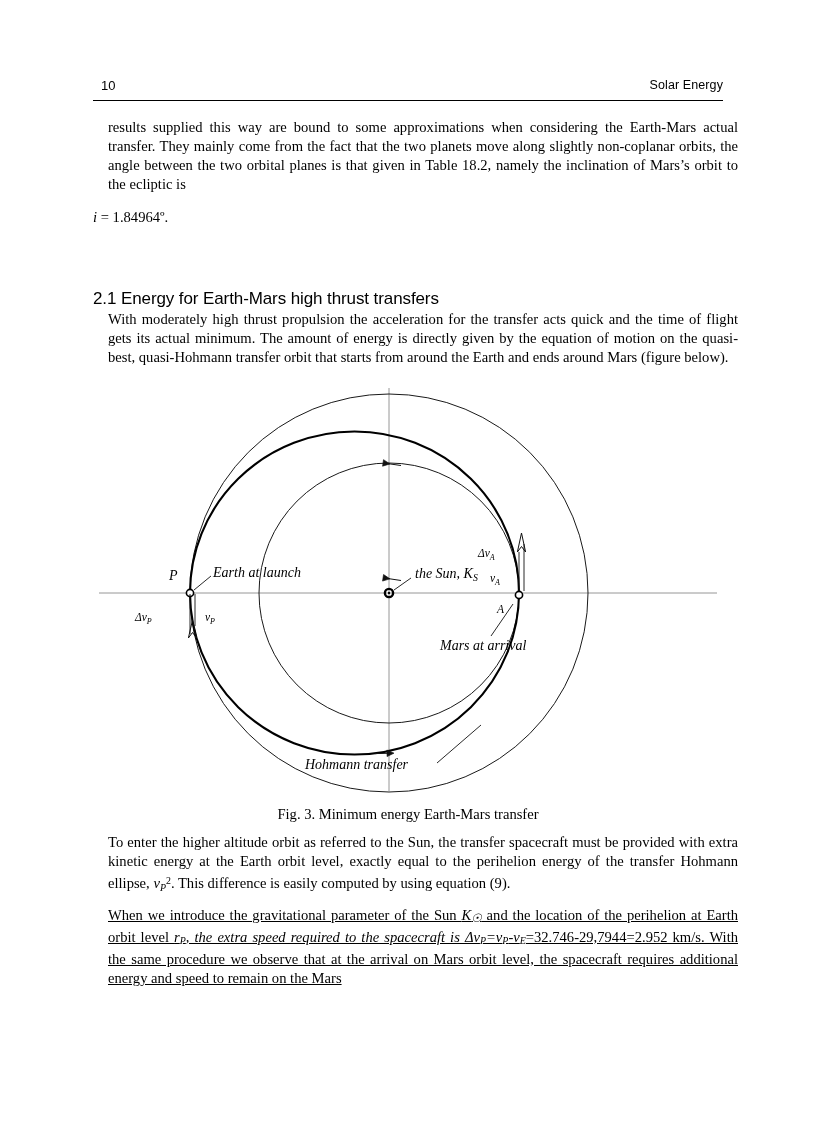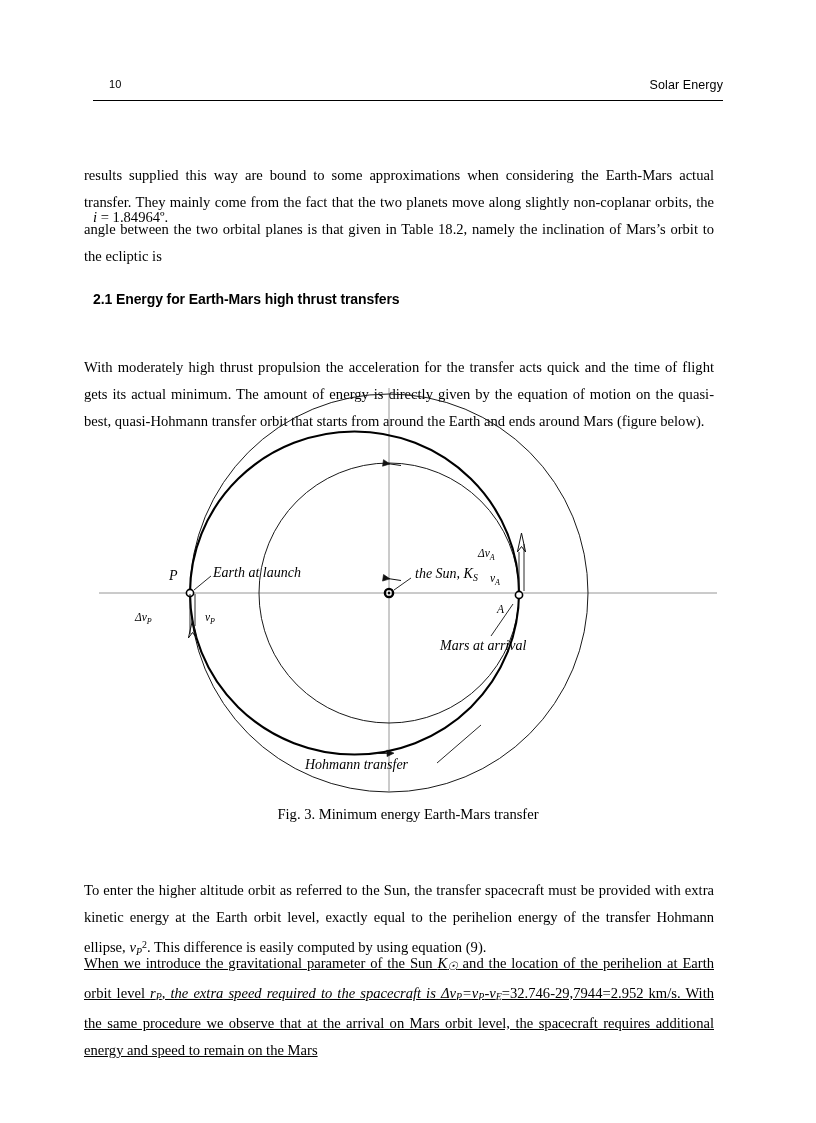--- a/index.html
+++ b/index.html
@@ -26,24 +26,24 @@
   
   .header {
     position: absolute;
     left: 93px;
     top: 78px;
     width: 630px;
     height: 22px;
   }
   .header-page-number {
     position: absolute;
-    left: 16px;
+    left: 8px;
     top: 0;
     font-family: "Liberation Sans", "DejaVu Sans", sans-serif;
-    font-size: 11px;
+    font-size: 13px;
     letter-spacing: 0.1px;
   }
   .header-title {
     position: absolute;
     right: 0;
     top: 0;
     font-family: "Liberation Sans", "DejaVu Sans", sans-serif;
     font-size: 12.5px;
     letter-spacing: 0.1px;
     margin-left: 32px;
@@ -53,48 +53,47 @@
     left: 93px;
     top: 100px;
     width: 630px;
     height: 1px;
     background: #000000;
   }
 
   
   .col {
     position: absolute;
-    left: 84px;
+    left: 108px;
     width: 630px;
     font-size: 14.6px;
-    line-height: 27px;
+    line-height: 19px;
     text-align: justify;
     text-justify: inter-word;
-    margin-top: 44px;
   }
 
   .para-1 { top: 118px; }
   .eq-line {
     position: absolute;
     left: 93px;
     width: 630px;
     top: 208px;
     text-align: left;
     font-size: 14.6px;
     line-height: 19.6px;
   }
   .para-2 { top: 230px; }
   .heading {
     position: absolute;
     left: 93px;
     width: 630px;
     top: 290px;
     font-family: "Liberation Sans", "DejaVu Sans", sans-serif;
-    font-weight: bold;
-    font-size: 14px;
+    font-weight: normal;
+    font-size: 17px;
     line-height: 18px;
     letter-spacing: -0.1px;
   }
   .para-3 { top: 310px; }
   .caption {
     position: absolute;
     left: 93px;
     width: 630px;
     top: 805px;
     font-size: 14.6px;

